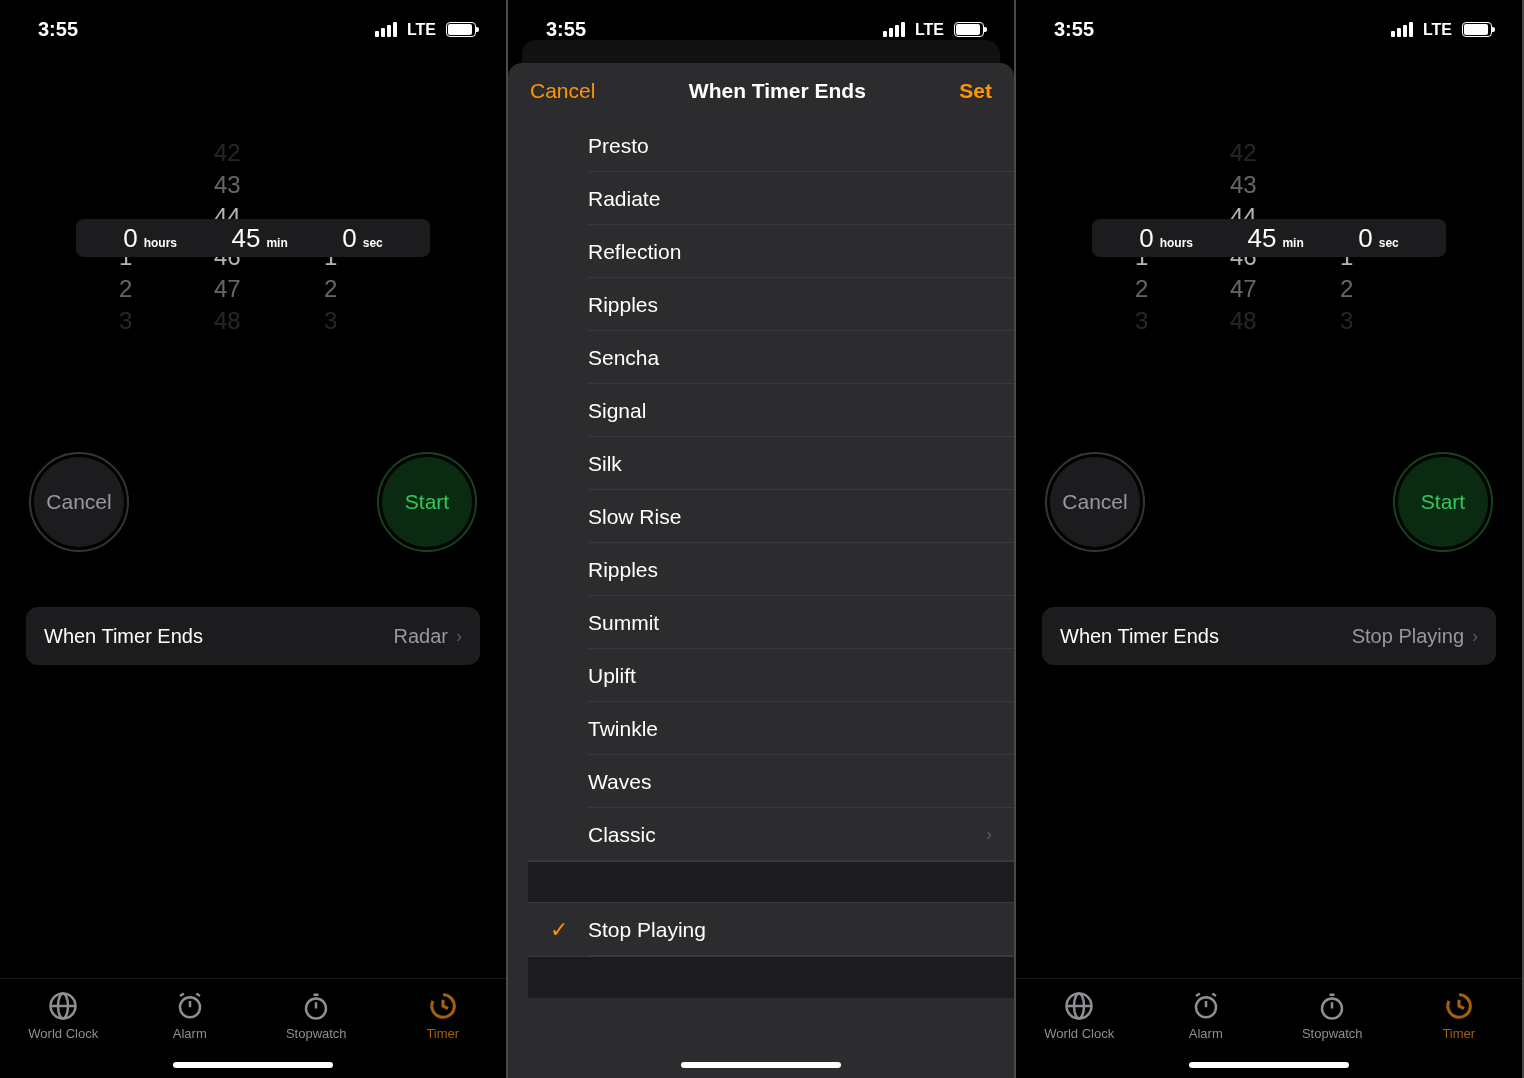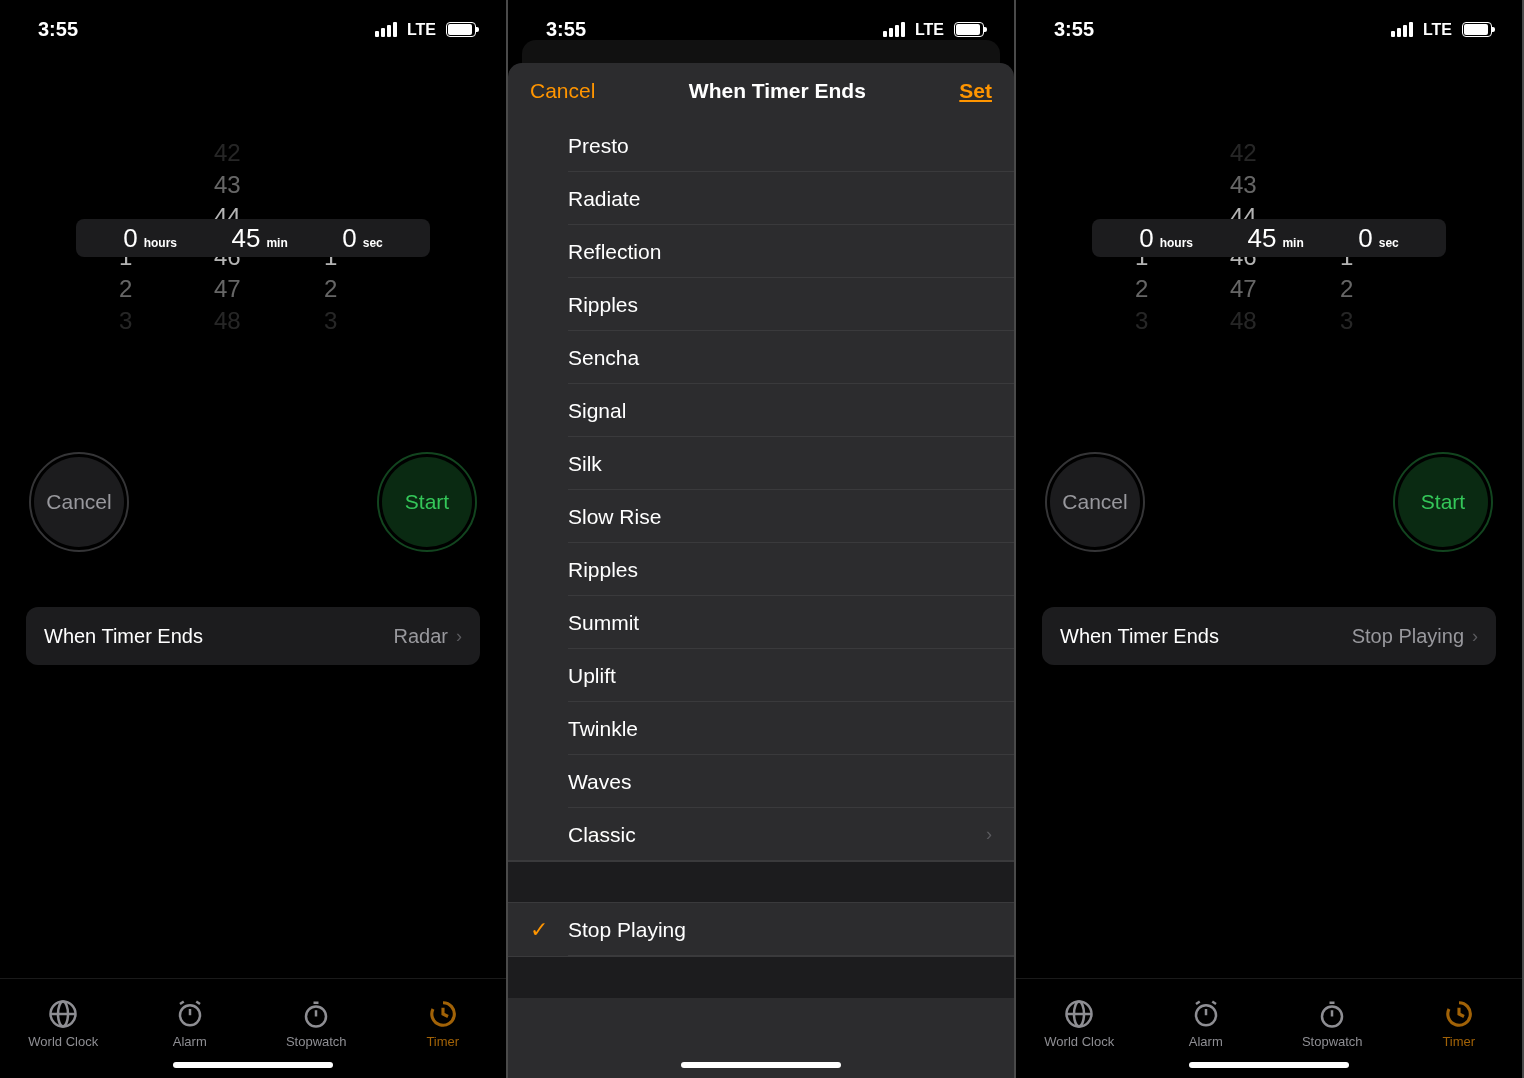--- a/index.html
+++ b/index.html
@@ -78,21 +78,21 @@
     display:flex; align-items:center; justify-content:space-between;
     padding: 0 18px; font-size:20px;
   }
   .when-right { display:flex; align-items:center; gap:8px; color:#98989d; }
   .chev { font-size:18px; color:#5a5a5e; }
 
   
   .tabbar {
     height: 100px;
     display:flex; border-top:1px solid #1a1a1a;
-    padding-top: 20px;
+    padding-top: 12px;
     margin-top: 12px;
   }
   .tab {
     flex:1; display:flex; flex-direction:column; align-items:center; gap:5px;
     color:#8e8e93; font-size:13px;
   }
   .tab.active { color:#a16207; }
   .tab svg { width:30px; height:30px; }
   .home-ind { position:absolute; bottom:10px; left:50%; transform:translateX(-50%); width:160px; height:6px; background:#fff; border-radius:4px; }
 
@@ -102,23 +102,23 @@
     position:absolute; left:0; right:0; top:63px; bottom:0;
     background:#1c1c1e; border-radius:14px 14px 0 0;
     display:flex; flex-direction:column; overflow:hidden;
   }
   .sheet-hdr {
     height:56px; background:#2c2c2e; border-radius:14px 14px 0 0;
     display:flex; align-items:center; justify-content:space-between;
     padding:0 22px; font-size:21px;
   }
   .sh-cancel,.sh-set{ color:#ff9500; }
-  .sh-set{ font-weight:600;text-decoration:underline; }
+  .sh-set{ font-weight:600; }
   .sh-title{ color:#fff; font-weight:600; }
-  .sheet-list { flex:1; overflow:hidden; background:#2c2c2e; }
+  .sheet-list { flex:1; overflow:hidden; background:#2c2c2e;padding-left:20px; }
   .srow {
     height:53px; display:flex; align-items:center; position:relative;
     font-size:21px; padding-left:60px; padding-right:22px;
   }
   .srow::after{
     content:""; position:absolute; left:60px; right:0; bottom:0; height:1px; background:#3a3a3c;
   }
   .srow.last::after{ left:0; }
   .srow .check { position:absolute; left:22px; color:#ff9500; font-size:22px; }
   .srow .disc { margin-left:auto; color:#5a5a5e; font-size:18px; }

